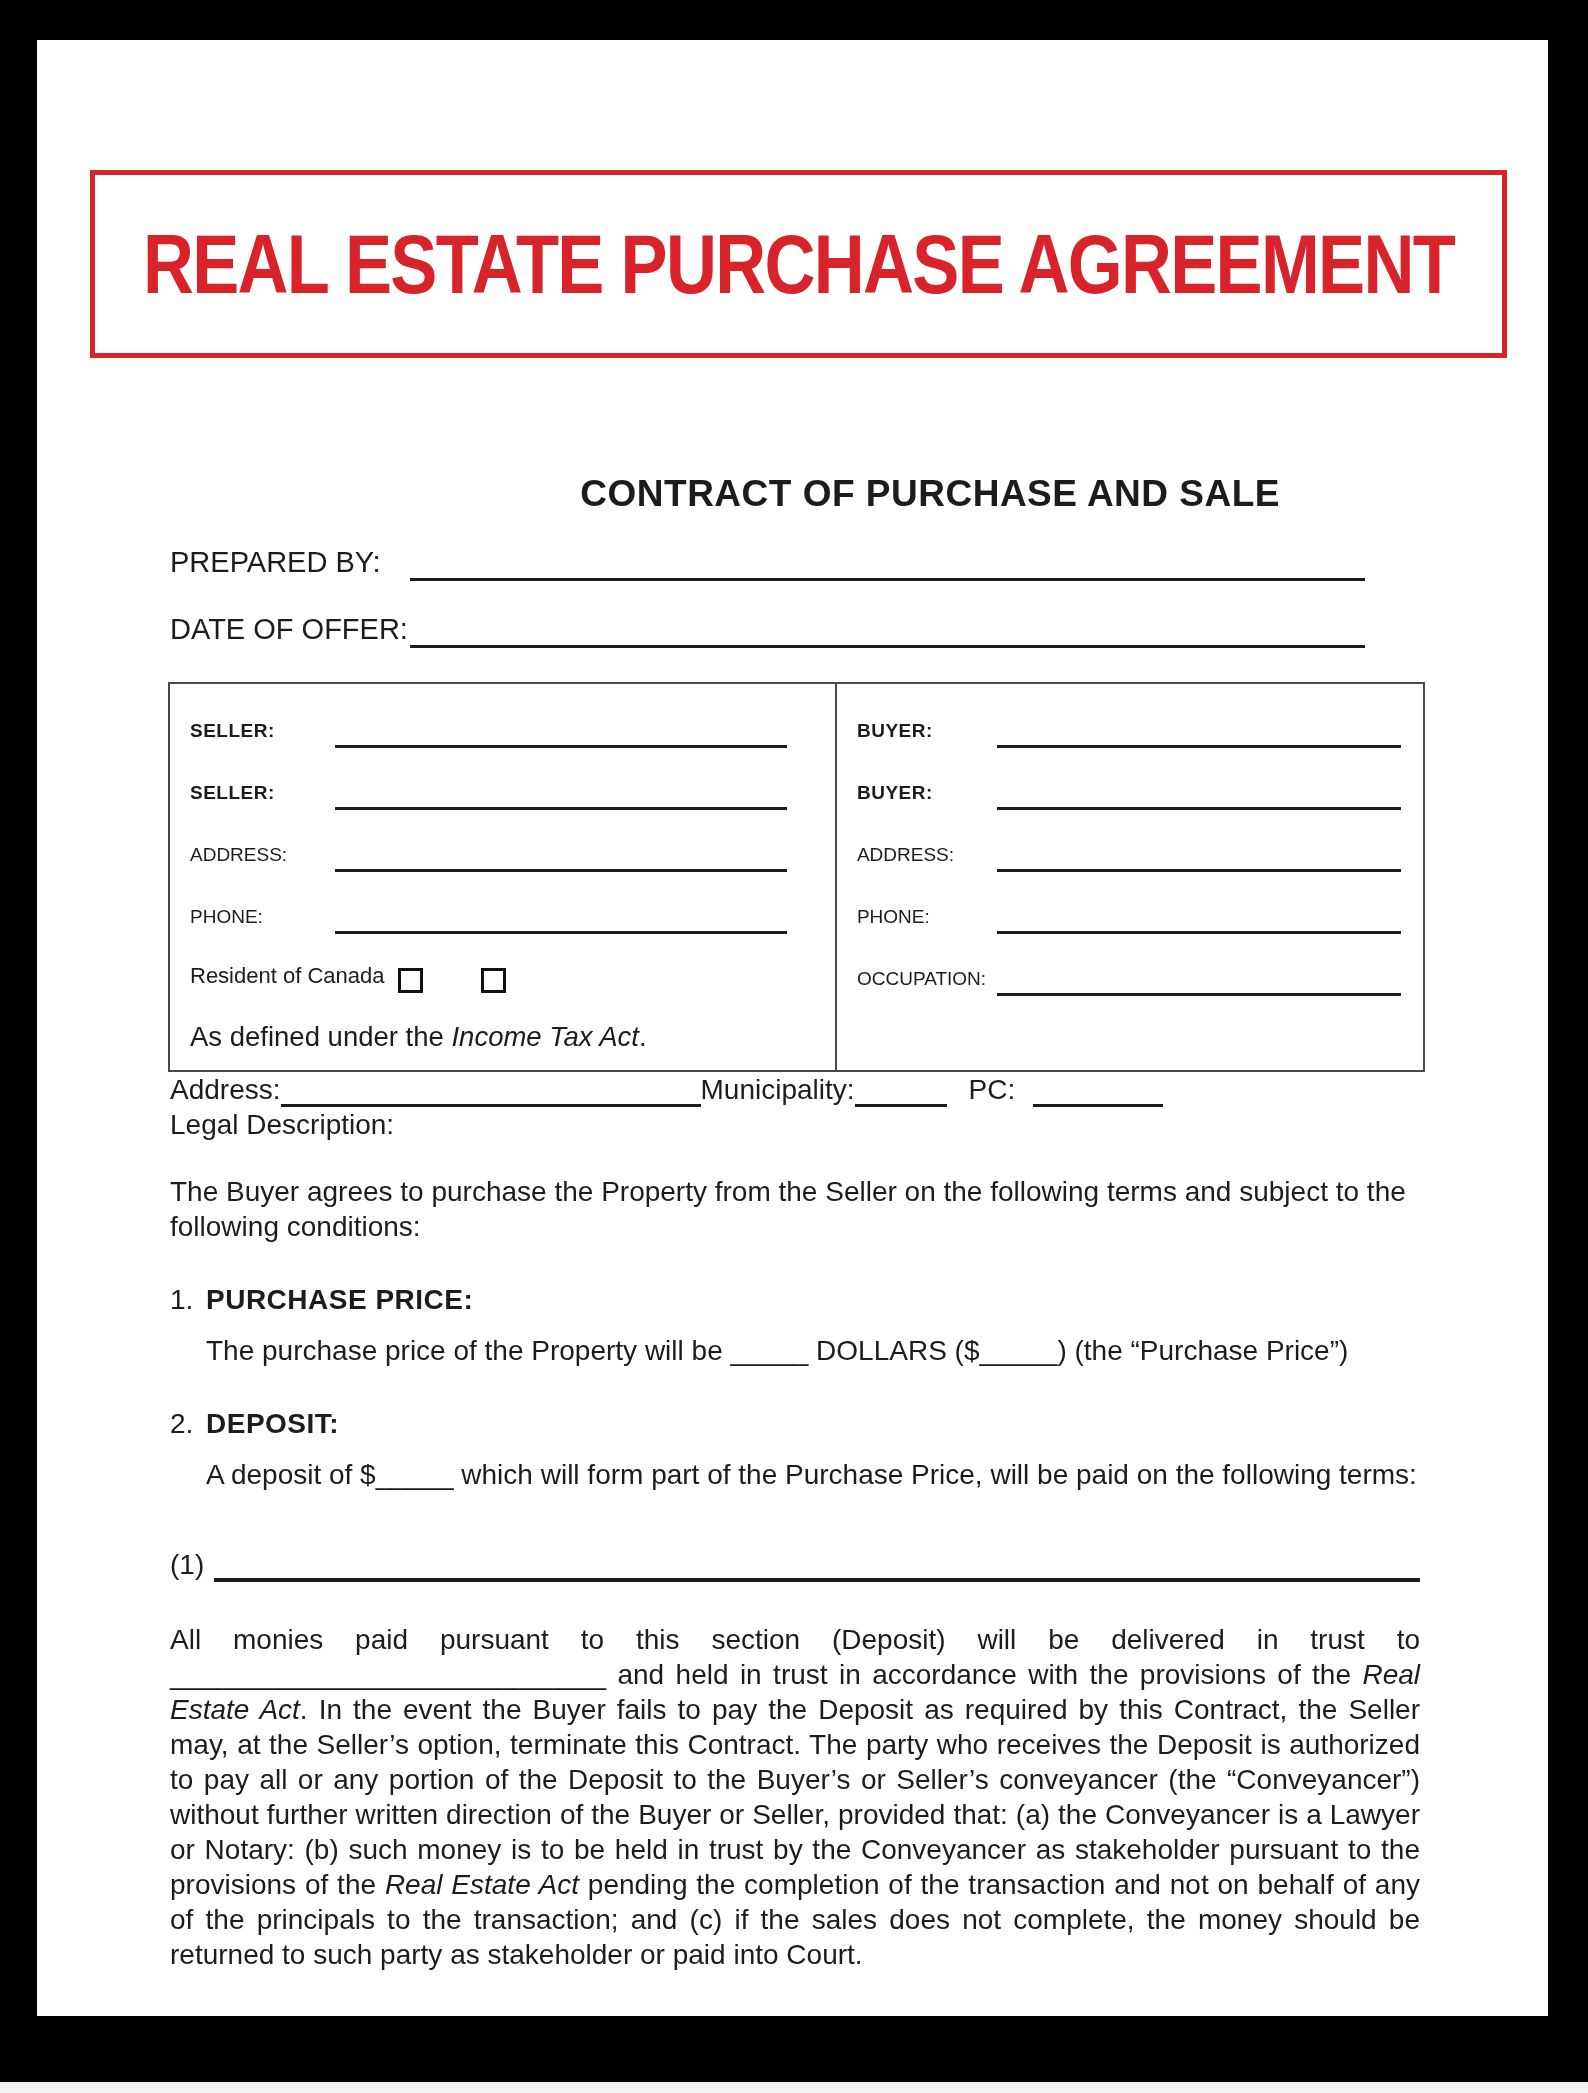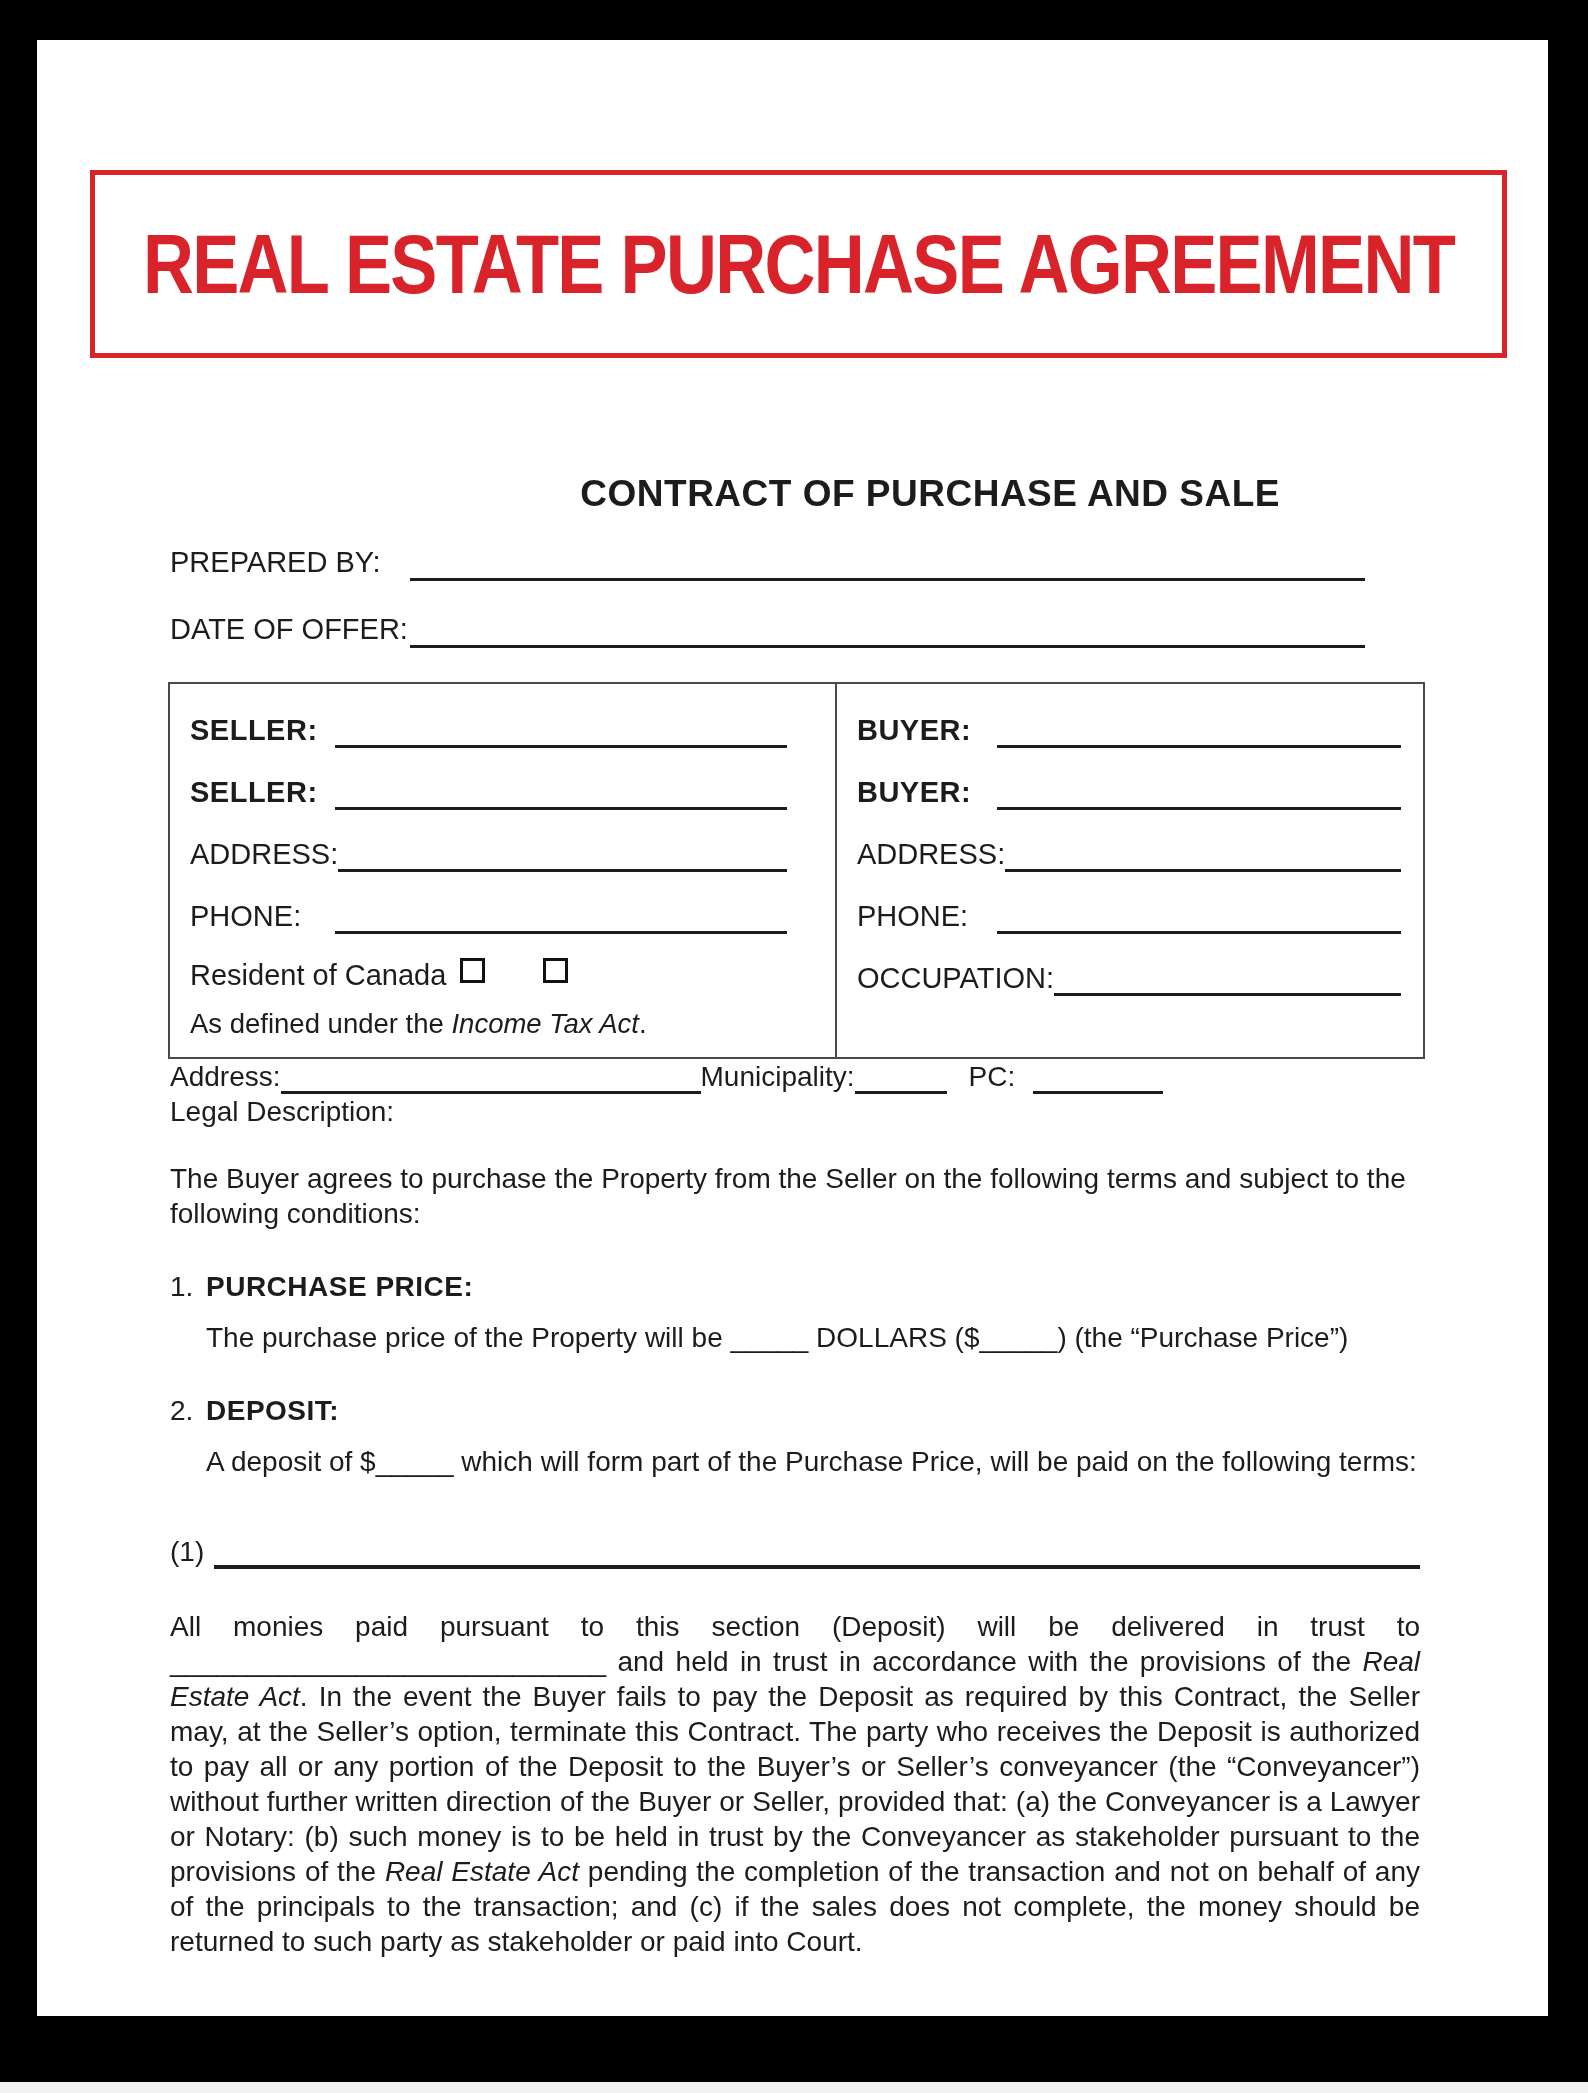--- a/index.html
+++ b/index.html
@@ -76,34 +76,34 @@
     margin-top: 28px;
     margin-left: -2px;
     width: 1257px;
     border: 2px solid #4a4a4a;
     display: flex;
   }
   .cell { padding: 26px 20px 12px 20px; }
   .cell.left  { width: 668px; border-right: 2px solid #4a4a4a; }
   .cell.right { width: 587px; }
   .prow { display: flex; align-items: flex-end; height: 38px; margin-bottom: 24px; }
-  .plabel { min-width: 145px; font-size: 29px; }
+  .plabel { min-width: 145px; font-size: 19px; }
   .plabel.b { font-weight: bold; letter-spacing: 0.5px; }
   .cell.right .plabel { min-width: 140px; }
   .pline {
     flex: 1;
     border-bottom: 3px solid #1c1c1c;
     height: 30px;
     margin-right: 28px;
   }
   .cell.right .pline { margin-right: 2px; }
   .check-row {
-    display: flex; align-items: flex-start;
-    margin-top: 8px; margin-bottom: 13px;
-    font-size: 29px;
+    display: flex; align-items: flex-end;
+    margin-top: 8px; margin-bottom: 26px;
+    font-size: 22px;
   }
   .cbox {
     width: 25px; height: 25px;
     border: 3px solid #111;
     display: inline-block;
     margin-left: 14px;
   }
   .gap40 { width: 44px; }
   .note-row { font-size: 27.5px; margin-bottom: 4px; }
 

